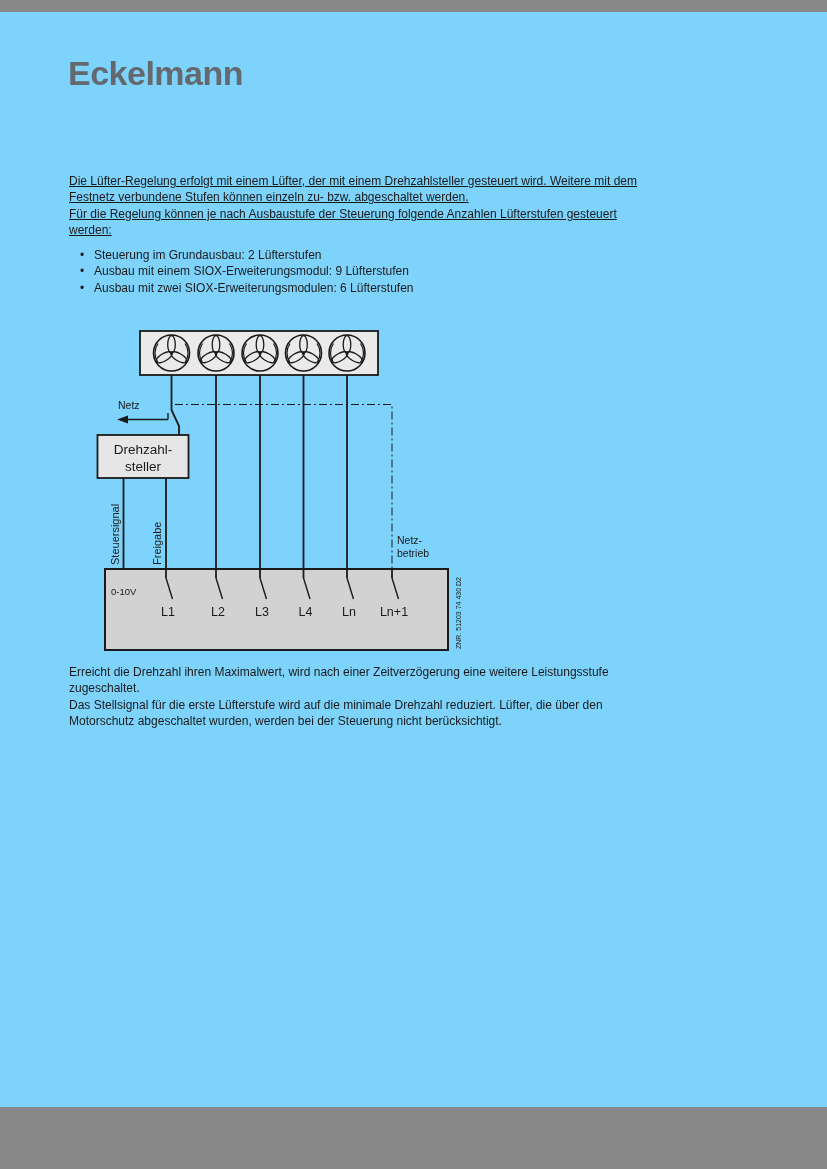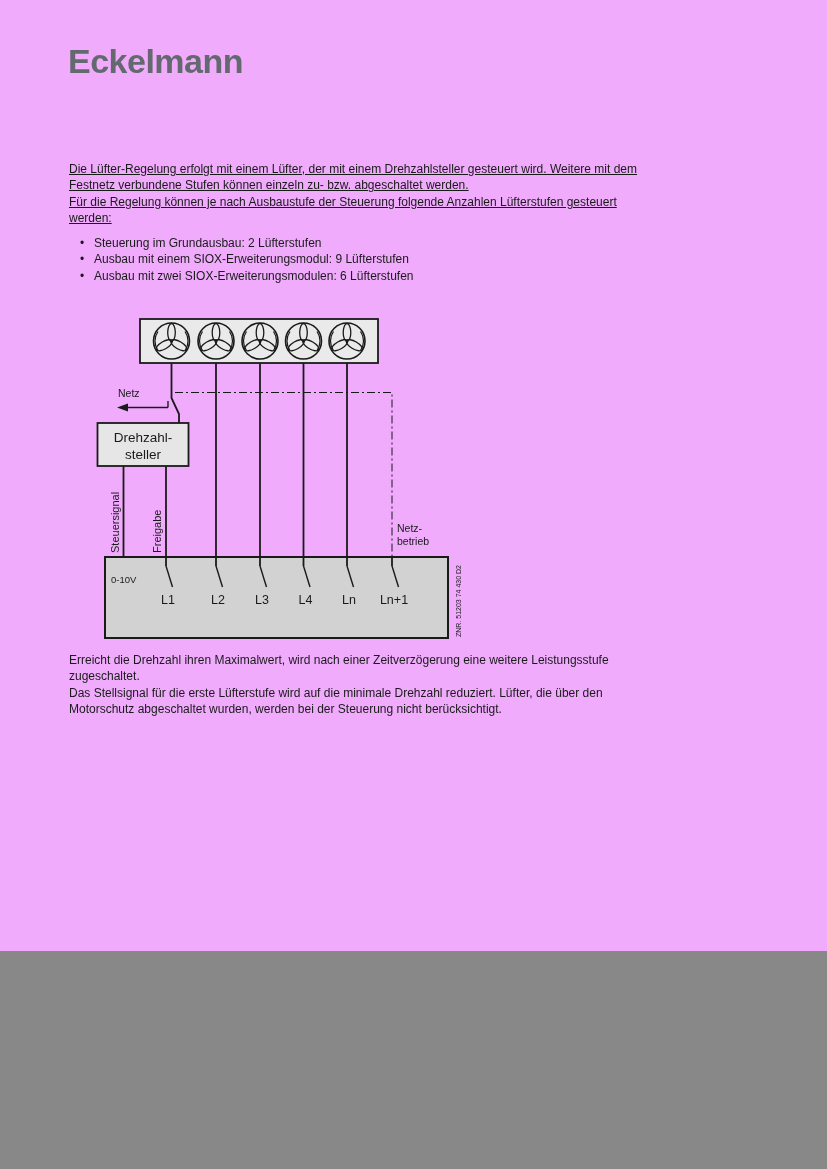--- a/index.html
+++ b/index.html
@@ -1,18 +1,18 @@
 <!DOCTYPE html>
 <html><head>
 <meta charset="utf-8">
 <style>
   html,body { margin:0; padding:0; background:#888; }
   .page {
-    position:relative; width:827px; height:951px; margin:0 auto;
-    background:#f0abfc; font-family:"Liberation Sans", sans-serif;
+    position:relative; width:827px; height:1095px; margin:12px auto;
+    background:#7dd3fc; font-family:"Liberation Sans", sans-serif;
     color:#1a1a1a; overflow:hidden;
   }
   .logo {
     position:absolute; left:68px; top:42px;
     font-size:34px; font-weight:bold; letter-spacing:-0.5px; color:#63696e;
   }
   .heading {
     position:absolute; left:69px; top:134px;
     font-size:13.5px; font-weight:bold; color:#111;
   }

